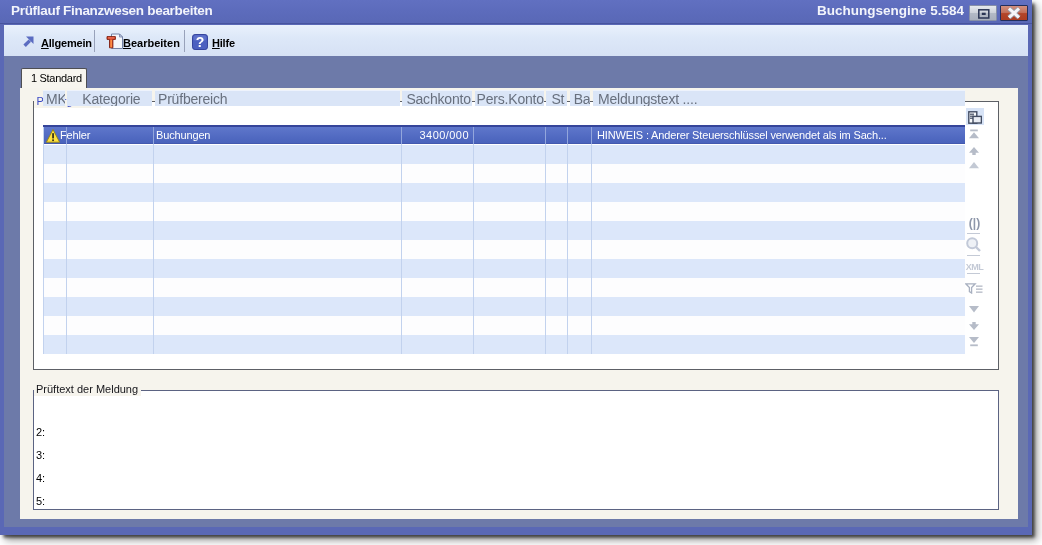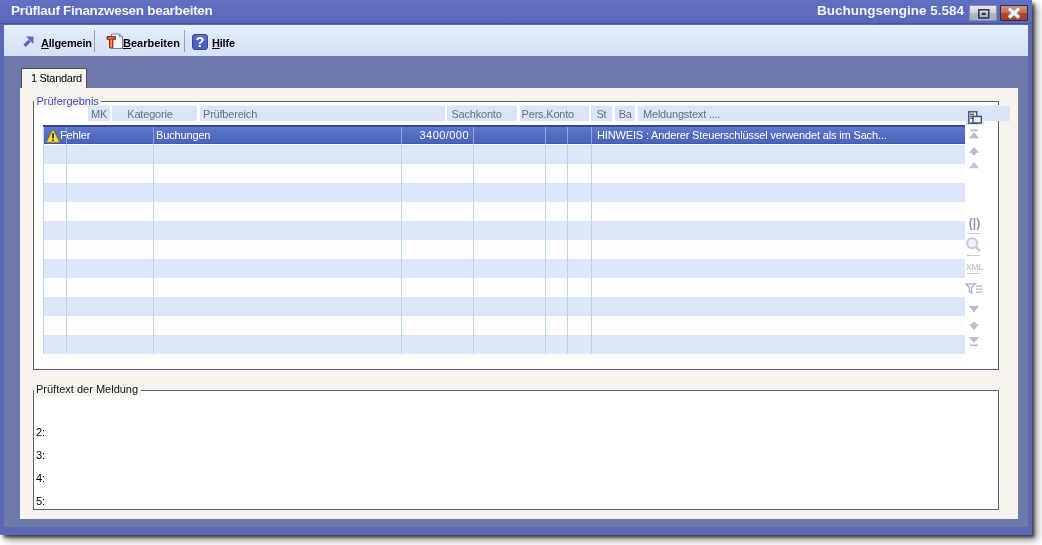--- a/index.html
+++ b/index.html
@@ -32,23 +32,23 @@
     font-size:11px;letter-spacing:-0.3px;color:#000;padding:3px 0 0 9px;}
   #panel{left:20px;top:88px;width:998px;height:431px;background:#f6f4ed;}
   
   .grp{position:absolute;background:#fff;box-sizing:border-box;}
   #grp1{left:33px;top:101px;width:966px;height:269px;border:1px solid #5d6066;}
   #grp2{left:33px;top:390px;width:966px;height:120px;border:1px solid #5b6382;}
   .glabel{position:absolute;font-size:11px;background:#f6f4ed;padding:0 2.5px;line-height:13px;}
   #glabel1{left:34px;top:95px;color:#3a49c4;}
   #glabel2{left:33.5px;top:383px;color:#15151a;}
   
-  .hcell{position:absolute;top:105px;height:16px;background:#dae5f7;
+  .hcell{position:absolute;top:90px;height:16px;background:#dae5f7;
      border-top:1px solid #eef3fc;box-sizing:border-box;
-     font-size:11px;letter-spacing:-0.2px;color:#68707e;line-height:16px;overflow:hidden;margin-left:45px;}
+     font-size:14px;letter-spacing:-0.2px;color:#68707e;line-height:16px;overflow:hidden;}
   #hline{left:43px;top:125px;width:922px;height:2.2px;background:#35459a;z-index:5;}
   .row{position:absolute;left:43px;width:922px;height:19px;}
   #rowsel{top:126px;height:18px;background:linear-gradient(180deg,#6078cc 0%,#4f68c0 70%,#4a63bc 93%,#3e53a6 100%);}
   .rb{background:#dce7fa;}
   .rw{background:#fdfdfe;}
   .vsep{position:absolute;top:126px;height:228px;width:1px;background:#c2d2ee;}
   .vsepsel{position:absolute;top:127px;height:17px;width:1.4px;background:#93a6dc;z-index:6;}
   .rtxt{position:absolute;top:126px;height:19px;line-height:19px;font-size:11px;letter-spacing:-0.15px;color:#fff;}
   
   .istrip{position:absolute;color:#b7bdc9;}

